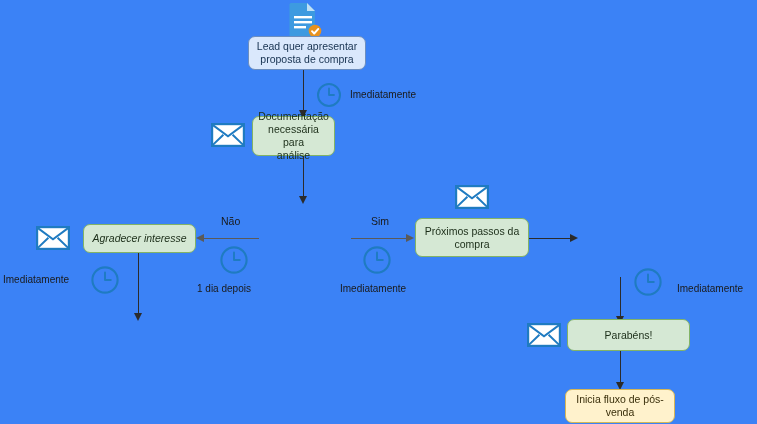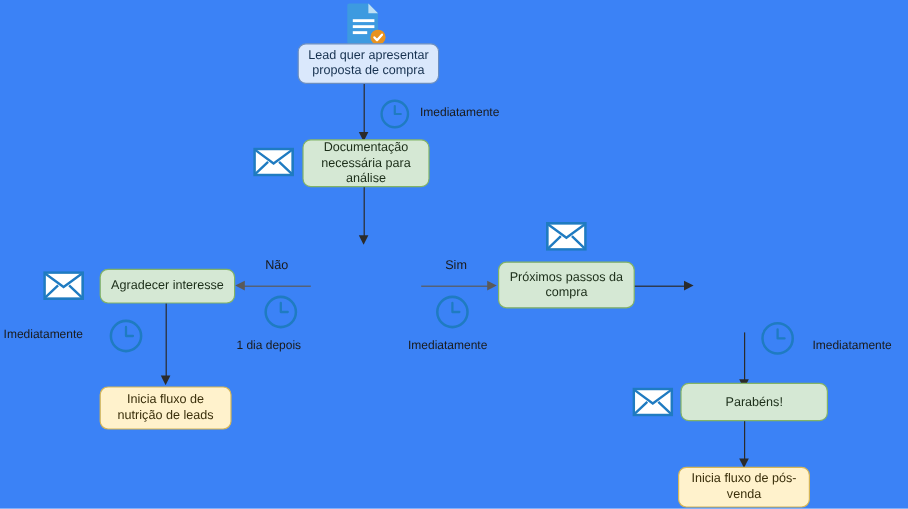--- a/index.html
+++ b/index.html
@@ -147,21 +147,21 @@
   <div class="ann-label" style="left:350px; top:89px;">Imediatamente</div>
 
   <div class="icon" style="left:211px; top:123px;">
     <svg width="34" height="24" viewBox="0 0 34 24">
       <rect x="1.1" y="1.1" width="31.8" height="21.8" fill="#ffffff" stroke="#1f7bc1" stroke-width="2.2"></rect>
       <path d="M1.6 1.9 L17 13.2 L32.4 1.9" fill="none" stroke="#1f7bc1" stroke-width="2"></path>
       <path d="M1.6 22.1 L12.4 11.8 M32.4 22.1 L21.6 11.8" fill="none" stroke="#1f7bc1" stroke-width="2"></path>
     </svg>
   </div>
 
-  <div class="node node-green" style="left:252px; top:116px; width:106px; height:40px;">Documentação
+  <div class="node node-green" style="left:252px; top:116px; width:83px; height:40px;">Documentação
 necessária para
 análise</div>
 
   <div class="edge edge-v" style="left:303px; top:156px; height:42px;"></div>
   <div class="arrowhead arr-down" style="left:299px; top:196px;"></div>
 
 
   <div class="edge edge-h edge-gray" style="left:203px; top:238px; width:56px;"></div>
   <div class="arrowhead arr-left" style="left:196px; top:234px;"></div>
   <div class="edge-label" style="left:221px; top:215px;">Não</div>
@@ -175,35 +175,33 @@
   <div class="ann-label" style="left:197px; top:283px;">1 dia depois</div>
 
   <div class="icon" style="left:36px; top:226px;">
     <svg width="34" height="24" viewBox="0 0 34 24">
       <rect x="1.1" y="1.1" width="31.8" height="21.8" fill="#ffffff" stroke="#1f7bc1" stroke-width="2.2"></rect>
       <path d="M1.6 1.9 L17 13.2 L32.4 1.9" fill="none" stroke="#1f7bc1" stroke-width="2"></path>
       <path d="M1.6 22.1 L12.4 11.8 M32.4 22.1 L21.6 11.8" fill="none" stroke="#1f7bc1" stroke-width="2"></path>
     </svg>
   </div>
 
-  <div class="node node-green" style="left:83px; top:224px; width:113px; height:29px;">Agradecer interesse</div>
+  <div class="node node-green" style="left:83px; top:224px; width:113px; height:29px;font-style:italic;">Agradecer interesse</div>
 
   <div class="edge edge-v" style="left:138px; top:253px; height:62px;"></div>
   <div class="arrowhead arr-down" style="left:134px; top:313px;"></div>
 
   <div class="icon" style="left:90px; top:265px;">
     <svg width="30" height="30" viewBox="0 0 30 30">
       <circle cx="15" cy="15" r="12.6" fill="none" stroke="#1f7bc1" stroke-width="2.1"></circle>
       <path d="M15 7.4 V15 H20.8" fill="none" stroke="#1f7bc1" stroke-width="1.9" stroke-linecap="round" stroke-linejoin="round"></path>
     </svg>
   </div>
   <div class="ann-label" style="left:3px; top:274px;">Imediatamente</div>
 
-  <div class="node node-yellow" style="left:83px; top:322px; width:110px; height:36px;">Inicia fluxo de
-nutrição de leads</div>
 
   <div class="edge edge-h edge-gray" style="left:351px; top:238px; width:59px;"></div>
   <div class="arrowhead arr-right" style="left:406px; top:234px;"></div>
   <div class="edge-label" style="left:371px; top:215px;">Sim</div>
 
   <div class="icon" style="left:362px; top:245px;">
     <svg width="30" height="30" viewBox="0 0 30 30">
       <circle cx="15" cy="15" r="12.6" fill="none" stroke="#1f7bc1" stroke-width="2.1"></circle>
       <path d="M15 7.4 V15 H20.8" fill="none" stroke="#1f7bc1" stroke-width="1.9" stroke-linecap="round" stroke-linejoin="round"></path>
     </svg>

